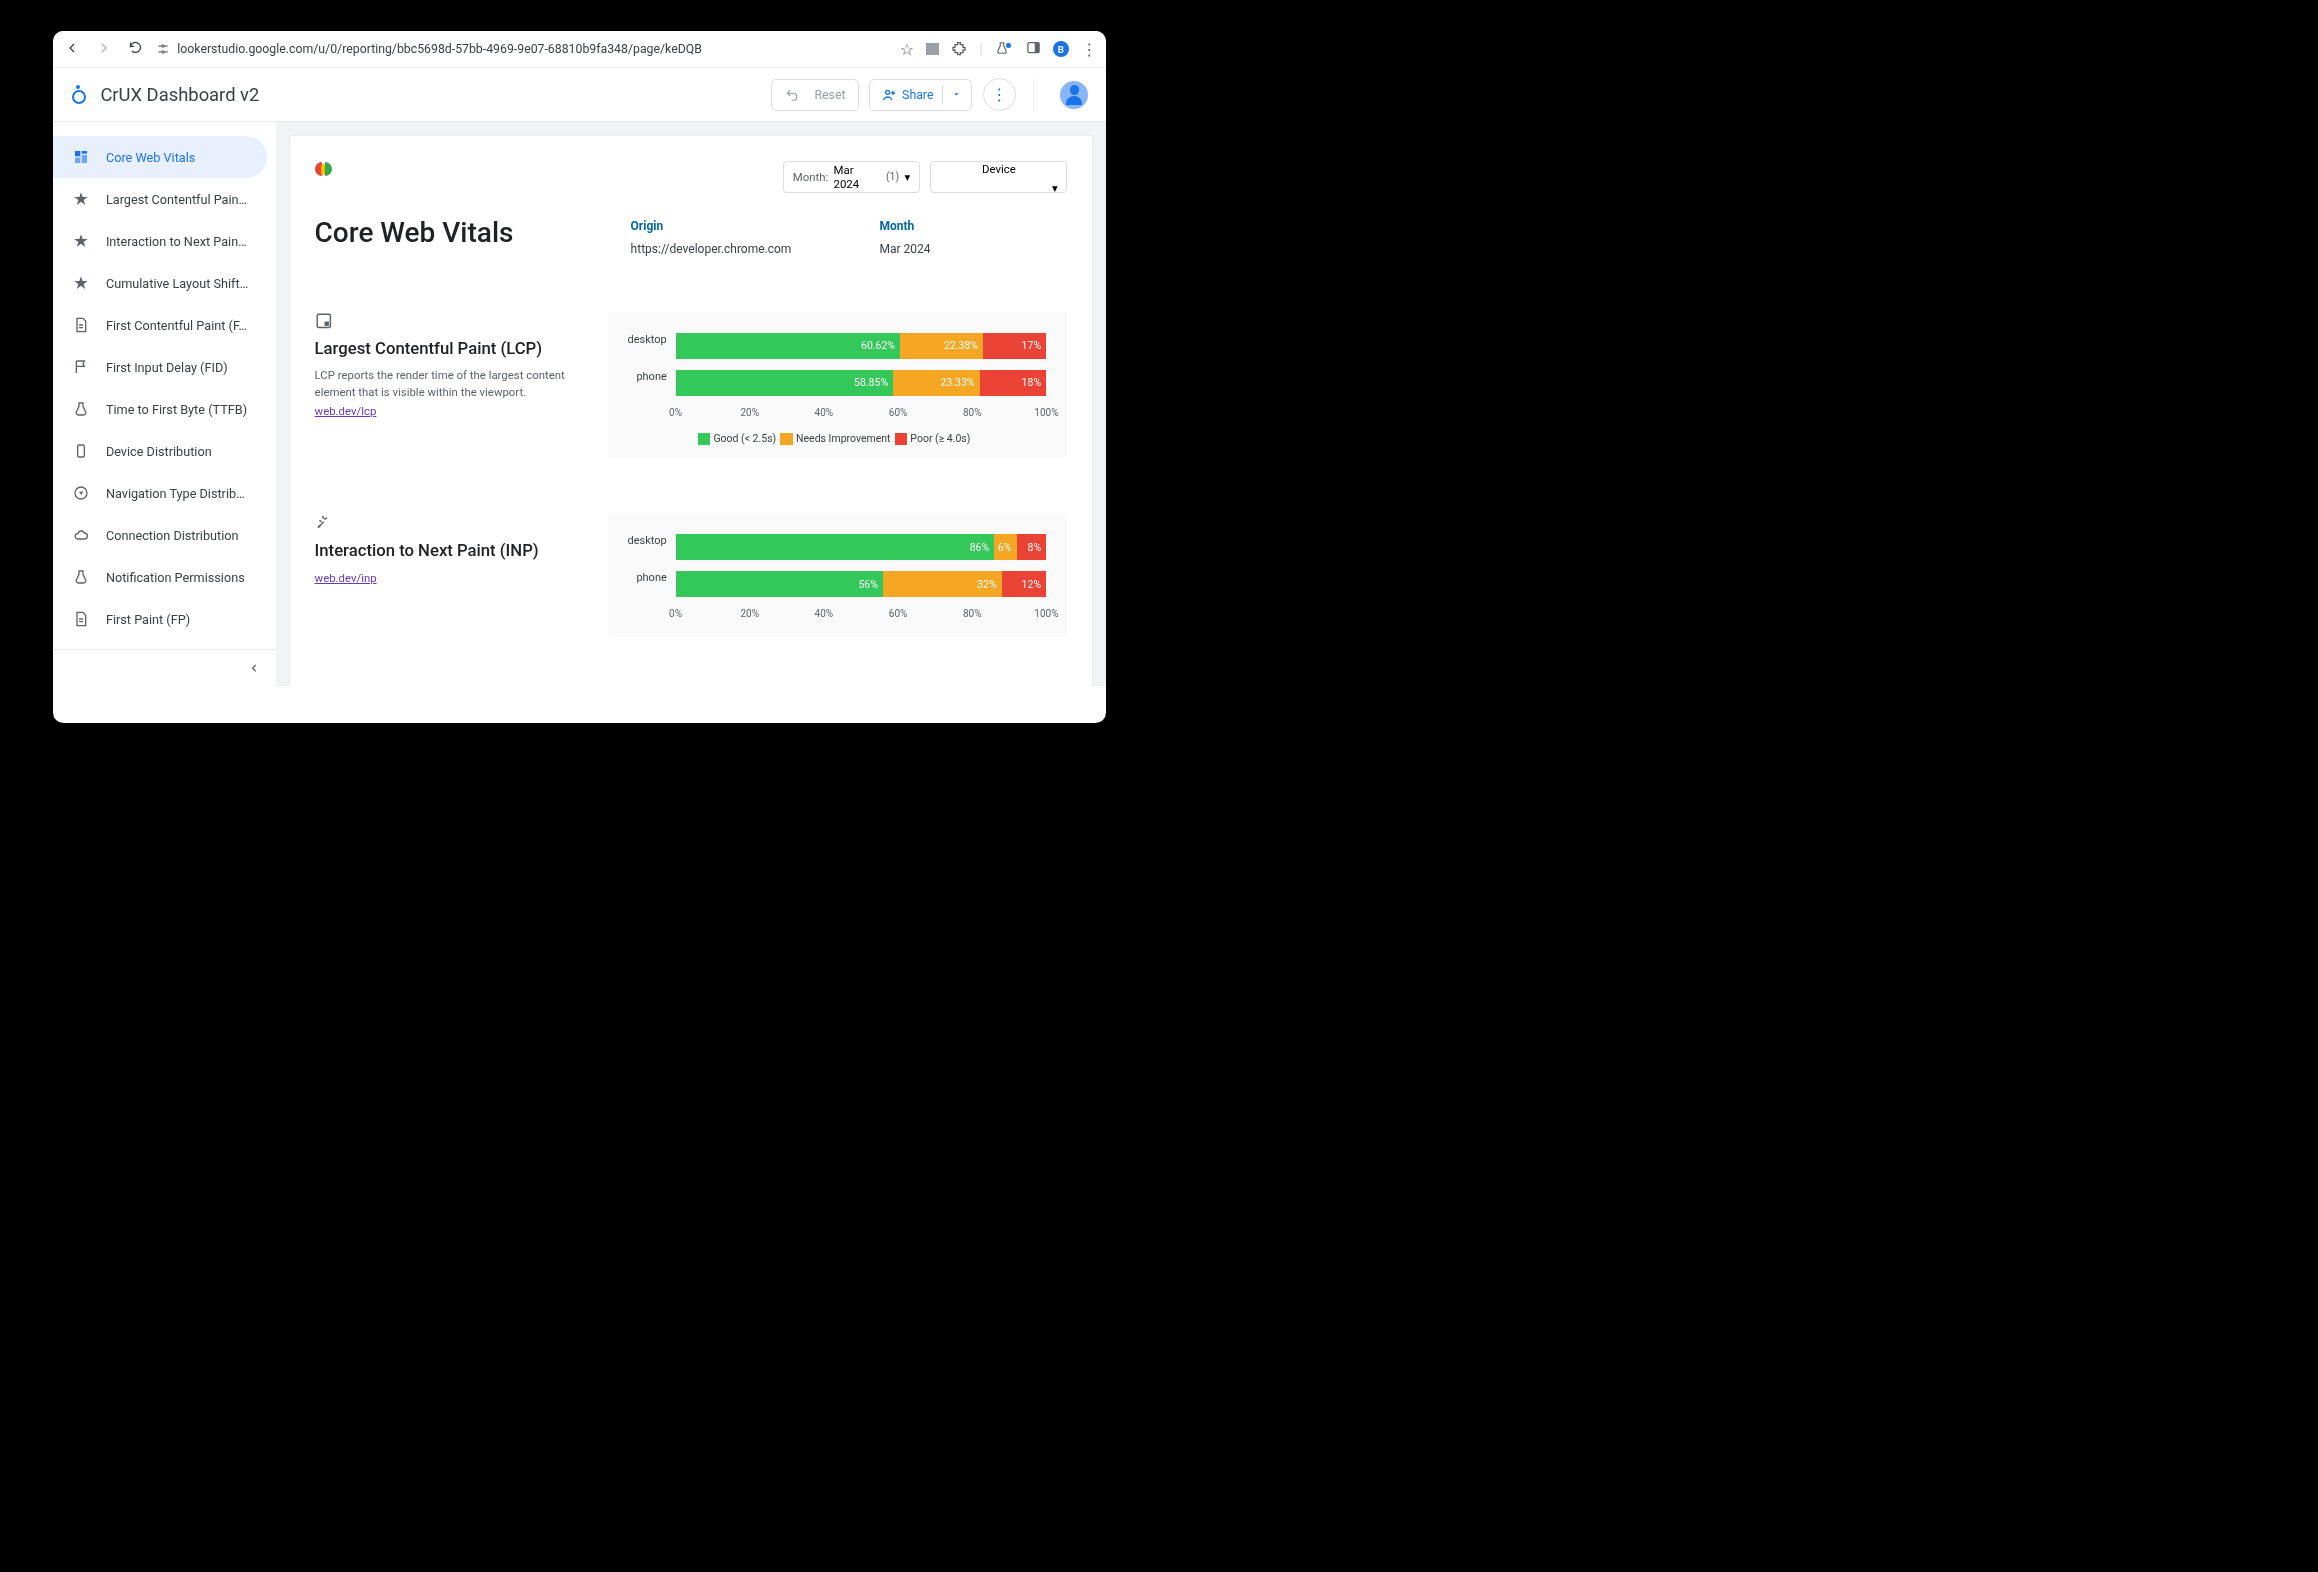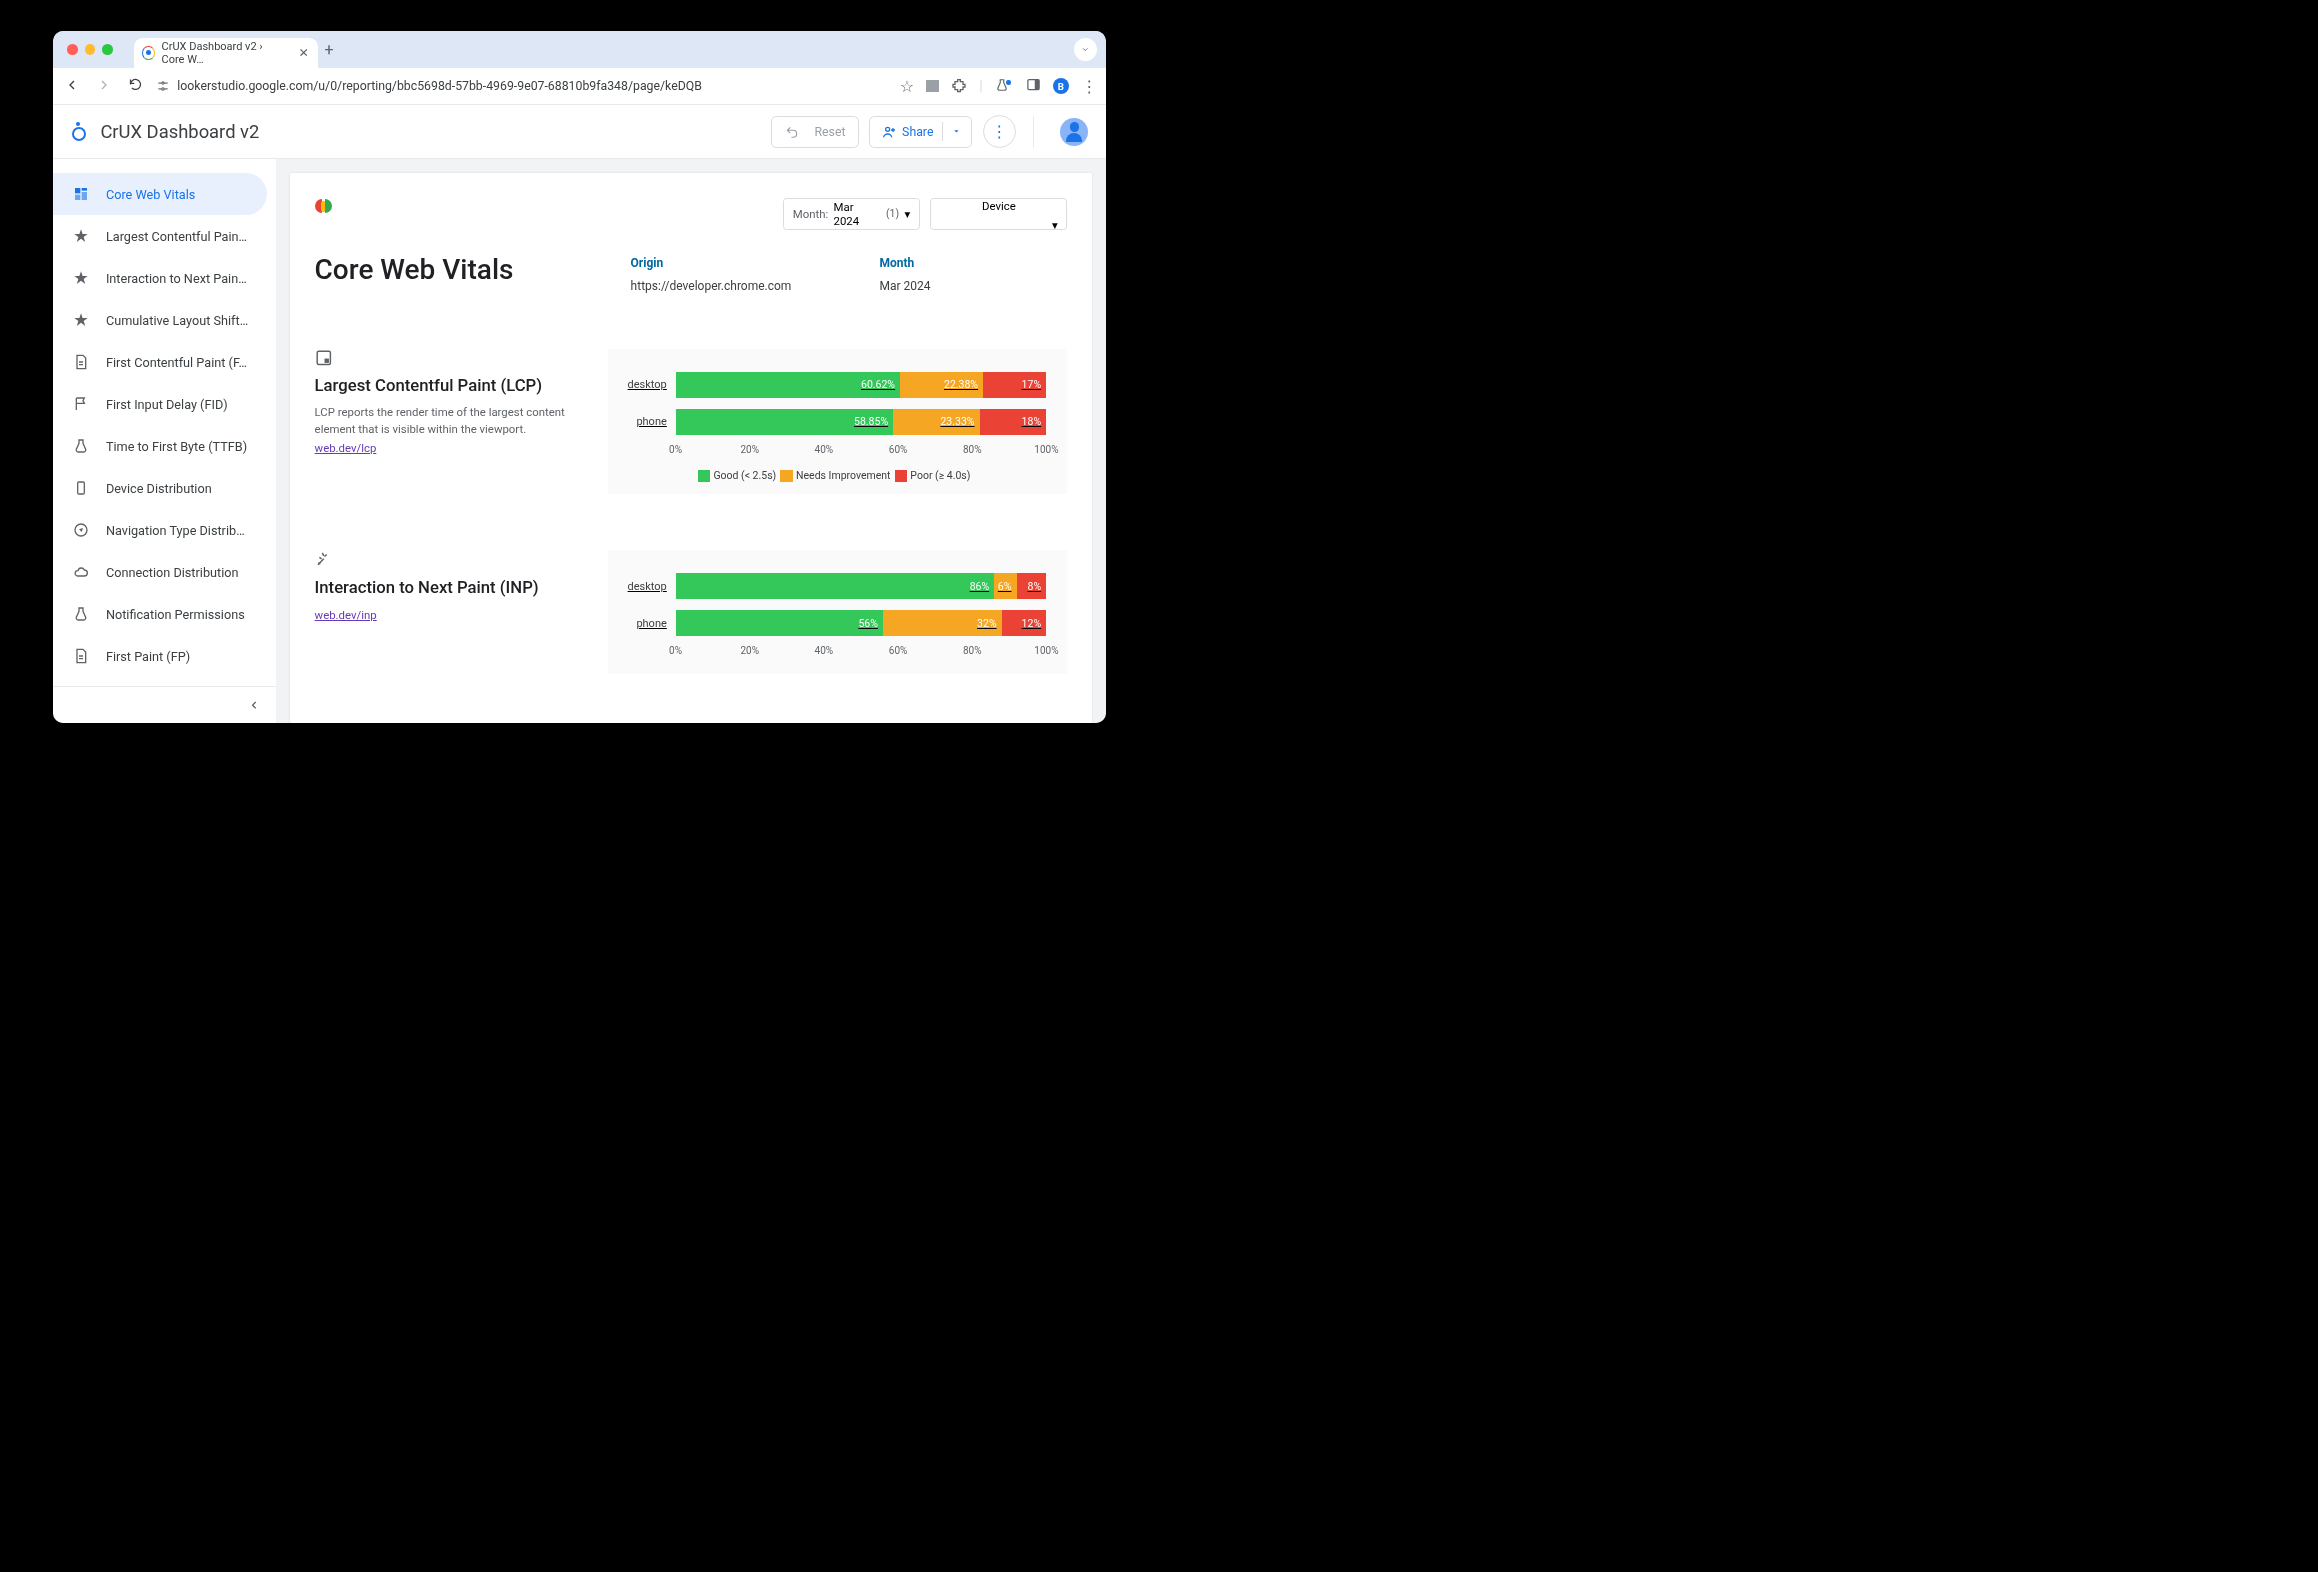--- a/index.html
+++ b/index.html
@@ -56,21 +56,21 @@
 .metaval { font-size:12px; color:#3c4043;}
 
 .metric { display:flex; margin-top: 56px; gap: 21px;}
 .mleft { width: 272px;}
 .mtitle { font-size: 16.7px; font-weight:500; color:#202124; margin-bottom:8.8px; margin-top:7px;}
 .mdesc { font-size: 11.4px; color:#5f6368; line-height:1.5;}
 .mlink { color:#673ab7; text-decoration:underline; font-size:11.4px;}
 .micon { color:#5f6368; }
 
 .chart { flex:1; background:#fafafa; padding: 21px 21px 12.3px 14px; border-radius:1.8px;}
-.barrow { display:flex; align-items:center; margin-bottom:7px; height:30px;text-decoration:underline;}
+.barrow { display:flex; align-items:flex-start; margin-bottom:7px; height:30px;}
 .barlbl { width:54px; text-align:right; font-size:11px; color:#3c4043; padding-right:8.8px;}
 .bar { flex:1; height:26px; display:flex; position:relative;}
 .seg { display:flex; align-items:center; justify-content:flex-end; padding-right:5.3px; color:#fff; font-size:10.5px;}
 .axis { display:flex; margin-left:54px; font-size:10px; color:#5f6368; position:relative; height:16px;}
 .axis span { position:absolute; transform:translateX(-50%);}
 .legend { display:flex; justify-content:center; gap:4px; margin-top:8.8px; font-size:10.5px; color:#3c4043;}
 .legend .sw { width:12.3px; height:12.3px; display:inline-block; vertical-align:middle; margin-right:3.5px;}
 
 .tabx { color:#5f6368; font-size:12.3px; margin-left:5.3px; cursor:pointer;}
 .favicon { width:14px; height:14px; border-radius:50%; border:1.8px solid #1a73e8; border-top-color:#ea4335; border-right-color:#fbbc04; border-bottom-color:#34a853; position:relative;}
@@ -82,38 +82,20 @@
 .vitals-logo { width:17.6px; height:17.6px; position:relative;}
 .vitals-logo::before{content:'';position:absolute;width:7px;height:14px;border-radius:7px 0 0 7px;background:#ea4335;left:0;top:1.8px;}
 .vitals-logo::after{content:'';position:absolute;width:7px;height:14px;border-radius:0 7px 7px 0;background:#34a853;right:0;top:1.8px;}
 .vitals-logo .mid{position:absolute;width:5.3px;height:10.5px;background:#fbbc04;left:6.1px;top:3.5px;border-radius:2.6px;}
 </style>
 </head>
 <body>
 
 <div class="window">
 
-  <div class="titlebar">
-    <div class="traffic">
-      <div class="dot" style="background:#ff5f57"></div>
-      <div class="dot" style="background:#febc2e"></div>
-      <div class="dot" style="background:#28c840"></div>
-    </div>
-    <div class="tab">
-      <span class="favicon"></span>
-      <span>CrUX Dashboard v2 › Core W…</span>
-      <span class="tabx">✕</span>
-    </div>
-    <div class="newtab">+</div>
-    <div class="chevdown">
-      <svg width="10.5" height="10.5" viewBox="0 0 24 24">
-          <path d="M7 10l5 5 5-5" stroke="#5f6368" stroke-width="2" fill="none"></path>
-        </svg>
-    </div>
-  </div>
 
   <div class="urlbar">
     <div class="navbtn"><svg width="16" height="16" viewBox="0 0 24 24">
           <path d="M15 6l-6 6 6 6" stroke="#3c4043" stroke-width="2" fill="none"></path>
         </svg></div>
     <div class="navbtn" style="opacity:.4"><svg width="16" height="16" viewBox="0 0 24 24">
           <path d="M9 6l6 6-6 6" stroke="#3c4043" stroke-width="2" fill="none"></path>
         </svg></div>
     <div class="navbtn"><svg width="15" height="15" viewBox="0 0 24 24">
           <path d="M4 12a8 8 0 1 1 2.3 5.6M4 4v6h6" stroke="#3c4043" stroke-width="2" fill="none"></path>

